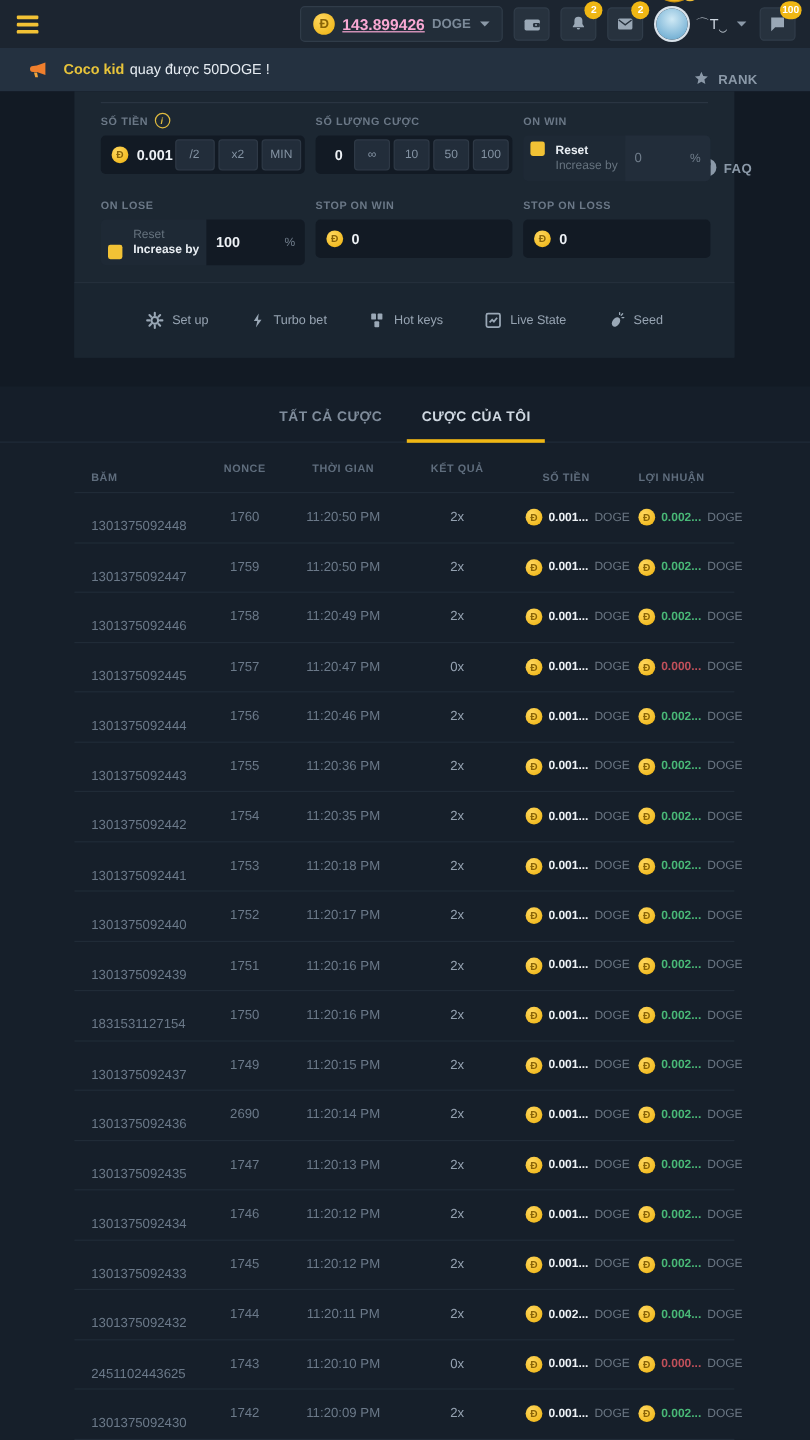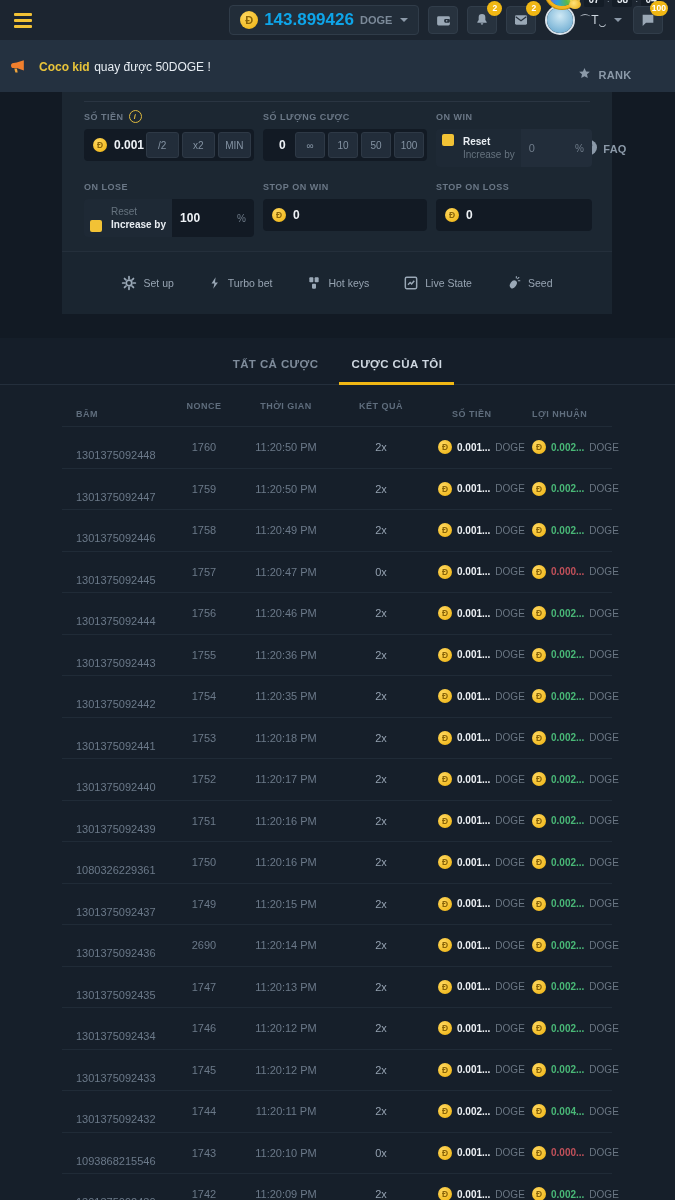--- a/index.html
+++ b/index.html
@@ -11,36 +11,36 @@
     color:#cdd6df;
   }
   .app{width:675px;height:1200px;position:relative;}
 
   
   .topbar{height:40px;background:#1c2530;display:flex;align-items:center;justify-content:space-between;padding:0 12px 0 14px;box-sizing:border-box;}
   .hamburger{background:none;border:none;padding:0;cursor:pointer;display:flex;flex-direction:column;gap:3px;}
   .hamburger span{display:block;width:18px;height:3px;background:#f2c235;border-radius:1px;}
   .topbar-right{display:flex;align-items:center;gap:9px;}
   .balance{display:flex;align-items:center;background:#222d39;border:1px solid #303c49;border-radius:4px;height:28px;padding:0 10px;gap:6px;cursor:pointer;}
-  .bal-val{font-size:17px;font-weight:bold;color:#0ea5e9;}
+  .bal-val{font-size:13px;font-weight:bold;color:#f9a8d4;text-decoration:underline;}
   .bal-cur{font-size:11px;color:#7c8a99;font-weight:bold;}
   .caret{width:0;height:0;border-left:4px solid transparent;border-right:4px solid transparent;border-top:4px solid #8b99a8;margin-left:2px;}
   .icon-btn{position:relative;width:30px;height:28px;background:#27323e;border:1px solid #313d4a;border-radius:4px;display:flex;align-items:center;justify-content:center;cursor:pointer;padding:0;}
   .badge{position:absolute;top:-6px;right:-6px;min-width:15px;height:15px;border-radius:8px;background:#f0b714;color:#fff;font-size:8.5px;font-weight:bold;line-height:15px;text-align:center;padding:0 2px;box-sizing:border-box;}
   .user{display:flex;align-items:center;gap:6px;cursor:pointer;margin:0 2px;}
   .avatar{width:26px;height:26px;border-radius:50%;background:radial-gradient(circle at 50% 35%,#cfe9f5,#7fb7d8 70%,#5f9cc0);box-shadow:0 0 0 2px #d9e2ea;}
   .uname{font-size:12px;color:#cdd6df;}
 
   
   .coin{display:inline-block;border-radius:50%;background:radial-gradient(circle at 35% 30%,#ffd75e,#edb10c);color:#8a6407;font-weight:bold;text-align:center;flex:none;}
   .c18{width:18px;height:18px;font-size:11px;line-height:18px;}
   .c14{width:14px;height:14px;font-size:8.5px;line-height:14px;}
 
   
-  .announce{height:52px;background:#243140;display:flex;align-items:center;justify-content:space-between;padding:0 14px 0 8px;box-sizing:border-box;}
+  .announce{height:36px;background:#243140;display:flex;align-items:center;justify-content:space-between;padding:0 14px 0 22px;box-sizing:border-box;}
   .ann-left{display:flex;align-items:center;gap:12px;}
   .winner{color:#e8c43a;font-size:12px;font-weight:bold;}
   .ann-msg{color:#e6ecf2;font-size:12px;}
   .ann-right{display:flex;align-items:center;gap:18px;flex-direction:column;}
   .spin-wrap{display:flex;align-items:center;gap:8px;}
   .wheel{width:28px;height:28px;border-radius:50%;background:conic-gradient(#e8433f,#f2902f,#f2d12f,#57b94c,#2f9fe0,#8e4fd1,#e8439f,#e8433f);box-shadow:0 0 0 3px #f3b41e, 0 0 0 4px #c8900f;position:relative;}
   .wheel::after{content:"";position:absolute;right:-5px;bottom:-3px;width:12px;height:9px;border-radius:50%;background:radial-gradient(circle at 40% 35%,#ffe27a,#e8a90c);box-shadow:0 -3px 0 -1px #ffd44e;}
   .spin-col{display:flex;flex-direction:column;gap:2px;}
   .spin-label{color:#f2c329;font-size:11px;font-weight:bold;font-style:italic;}
   .timer{display:flex;align-items:center;gap:3px;}
@@ -518,21 +518,21 @@
       <span class="val">0.001...</span>
       <span class="cur">DOGE</span>
     </div>
     <div class="moneycell">
       <span class="coin c14">Đ</span>
       <span class="val win">0.002...</span>
       <span class="cur">DOGE</span>
     </div>
   </div>
           <div class="trow">
-    <div class="cell c-l">1080326229361</div>
+    <div class="cell c-l">1831531127154</div>
     <div class="cell c-c">1750</div>
     <div class="cell c-c">11:20:16 PM</div>
     <div class="cell c-c result">2x</div>
     <div class="moneycell">
       <span class="coin c14">Đ</span>
       <span class="val">0.001...</span>
       <span class="cur">DOGE</span>
     </div>
     <div class="moneycell">
       <span class="coin c14">Đ</span>
@@ -630,21 +630,21 @@
       <span class="val">0.002...</span>
       <span class="cur">DOGE</span>
     </div>
     <div class="moneycell">
       <span class="coin c14">Đ</span>
       <span class="val win">0.004...</span>
       <span class="cur">DOGE</span>
     </div>
   </div>
           <div class="trow">
-    <div class="cell c-l">1093868215546</div>
+    <div class="cell c-l">2451102443625</div>
     <div class="cell c-c">1743</div>
     <div class="cell c-c">11:20:10 PM</div>
     <div class="cell c-c result">0x</div>
     <div class="moneycell">
       <span class="coin c14">Đ</span>
       <span class="val">0.001...</span>
       <span class="cur">DOGE</span>
     </div>
     <div class="moneycell">
       <span class="coin c14">Đ</span>

